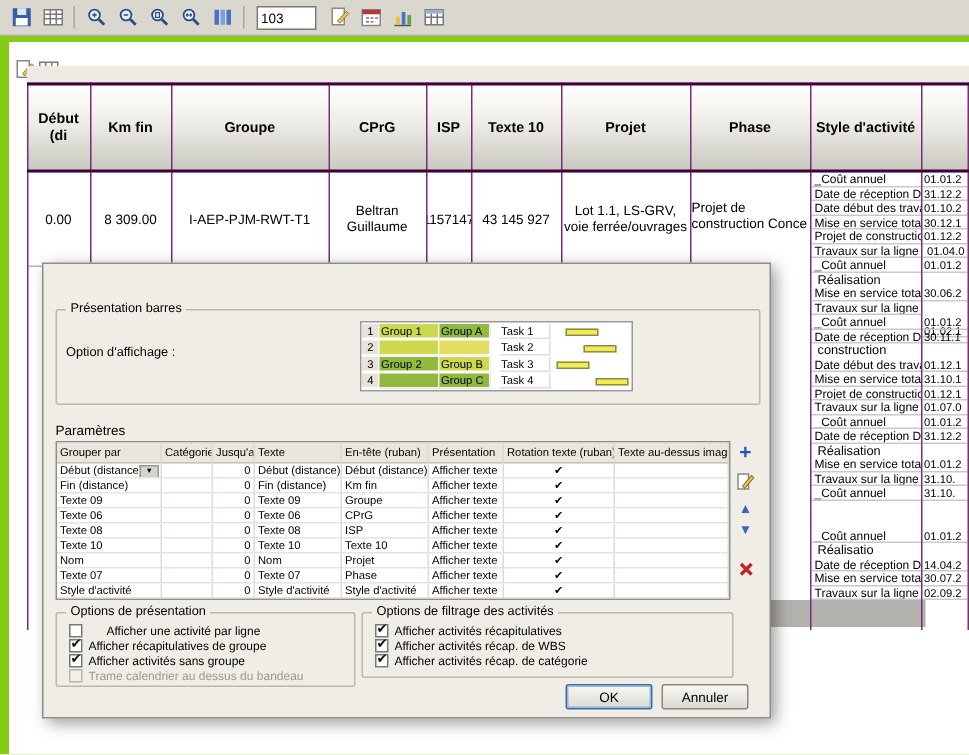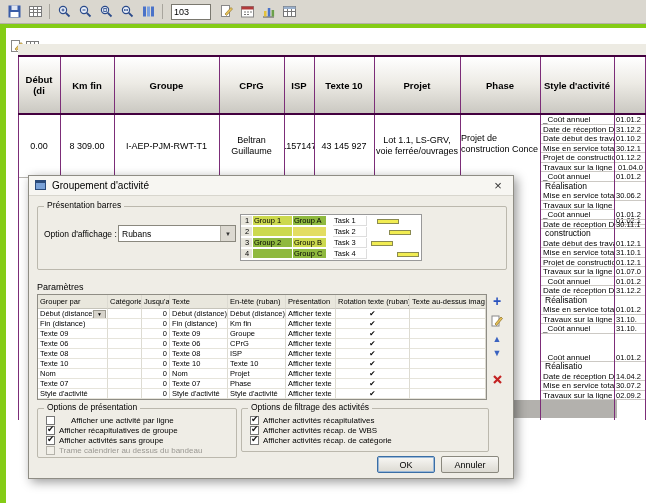--- a/index.html
+++ b/index.html
@@ -263,36 +263,24 @@
       <div class="vline" style="left: 374px; top: 55px; height: 365px;"></div>
       <div class="vline" style="left: 460px; top: 55px; height: 365px;"></div>
       <div class="vline" style="left: 540px; top: 55px; height: 365px;"></div>
       <div class="vline" style="left: 614px; top: 55px; height: 365px;"></div>
       <div class="vline" style="left: 645px; top: 55px; height: 365px;"></div>
       <div class="hthick" style="left: 18px; width: 628px; top: 55px;"></div>
       <div class="hthick" style="left: 18px; width: 628px; top: 113px;"></div>
     </div>
 
   <div class="dialog">
-    <div class="dlg-title">
-      <span><svg width="12" height="12">
-            <rect x="0.5" y="1.5" width="10" height="9" fill="#7aa2d8" stroke="#2a4a7a"></rect>
-            <rect x="0.5" y="1.5" width="10" height="2.5" fill="#2a4a7a"></rect>
-          </svg></span>
-      <span>Groupement d'activité</span>
-      <span class="dlg-close">×</span>
-    </div>
 
     <div class="groupbox gb1">
       <span class="gb-label">Présentation barres</span>
       <span class="opt-label">Option d'affichage :</span>
-      <div class="dropdown">
-        <span>Rubans</span>
-        <span class="dd-arrow">▼</span>
-      </div>
       <div class="preview" id="preview">
           <div class="pv-cell" style="left: 0px; top: 1px; width: 12px; background: rgb(230, 228, 218); text-align: center;">1</div>
           <div class="pv-cell" style="left: 12px; top: 1px; width: 40px; background: rgb(204, 217, 78);">Group 1</div>
           <div class="pv-cell" style="left: 52px; top: 1px; width: 34px; background: rgb(143, 185, 63);">Group A</div>
           <div class="pv-cell" style="left: 92px; top: 1px; width: 34px; border-right: 1px solid rgb(221, 221, 221); border-bottom: 1px solid rgb(221, 221, 221);">Task 1</div>
           <div class="pv-bar" style="left: 136px; top: 3.5px; width: 22px;"></div>
           <div class="pv-cell" style="left: 0px; top: 12px; width: 12px; background: rgb(230, 228, 218); text-align: center;">2</div>
           <div class="pv-cell" style="left: 12px; top: 12px; width: 40px; background: rgb(204, 217, 78);"></div>
           <div class="pv-cell" style="left: 52px; top: 12px; width: 34px; background: rgb(227, 221, 98);"></div>
           <div class="pv-cell" style="left: 92px; top: 12px; width: 34px; border-right: 1px solid rgb(221, 221, 221); border-bottom: 1px solid rgb(221, 221, 221);">Task 2</div>

